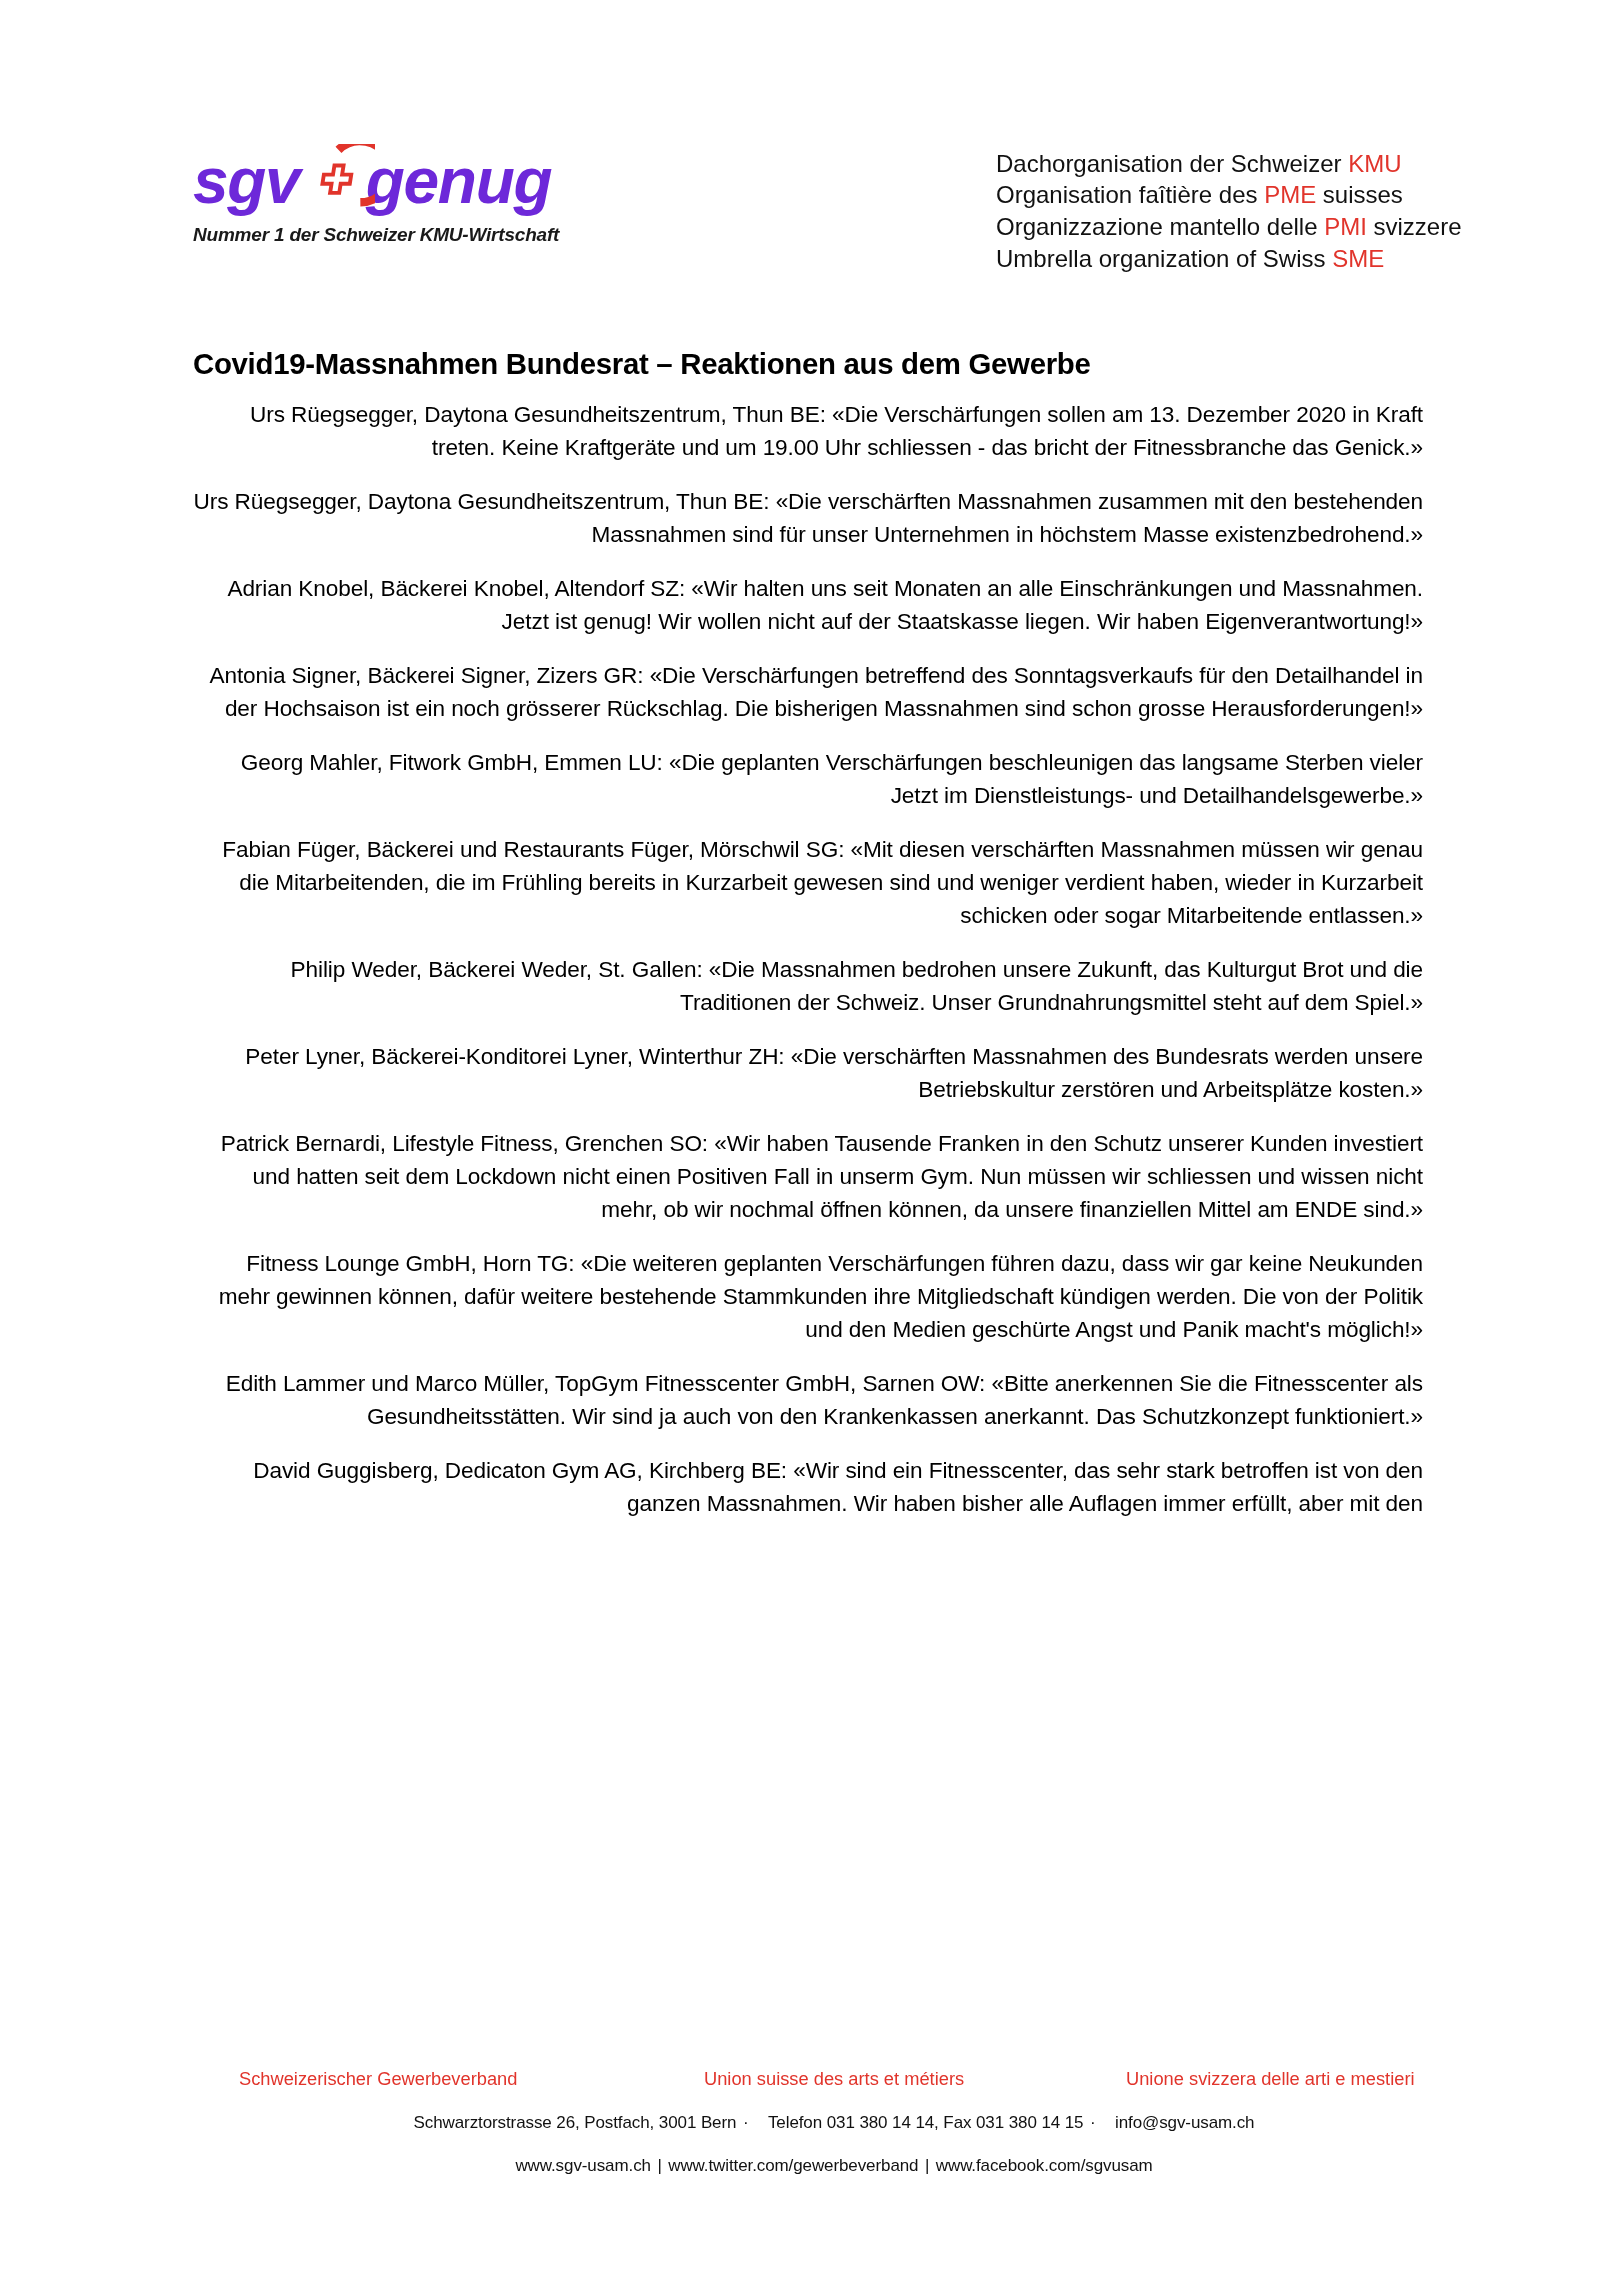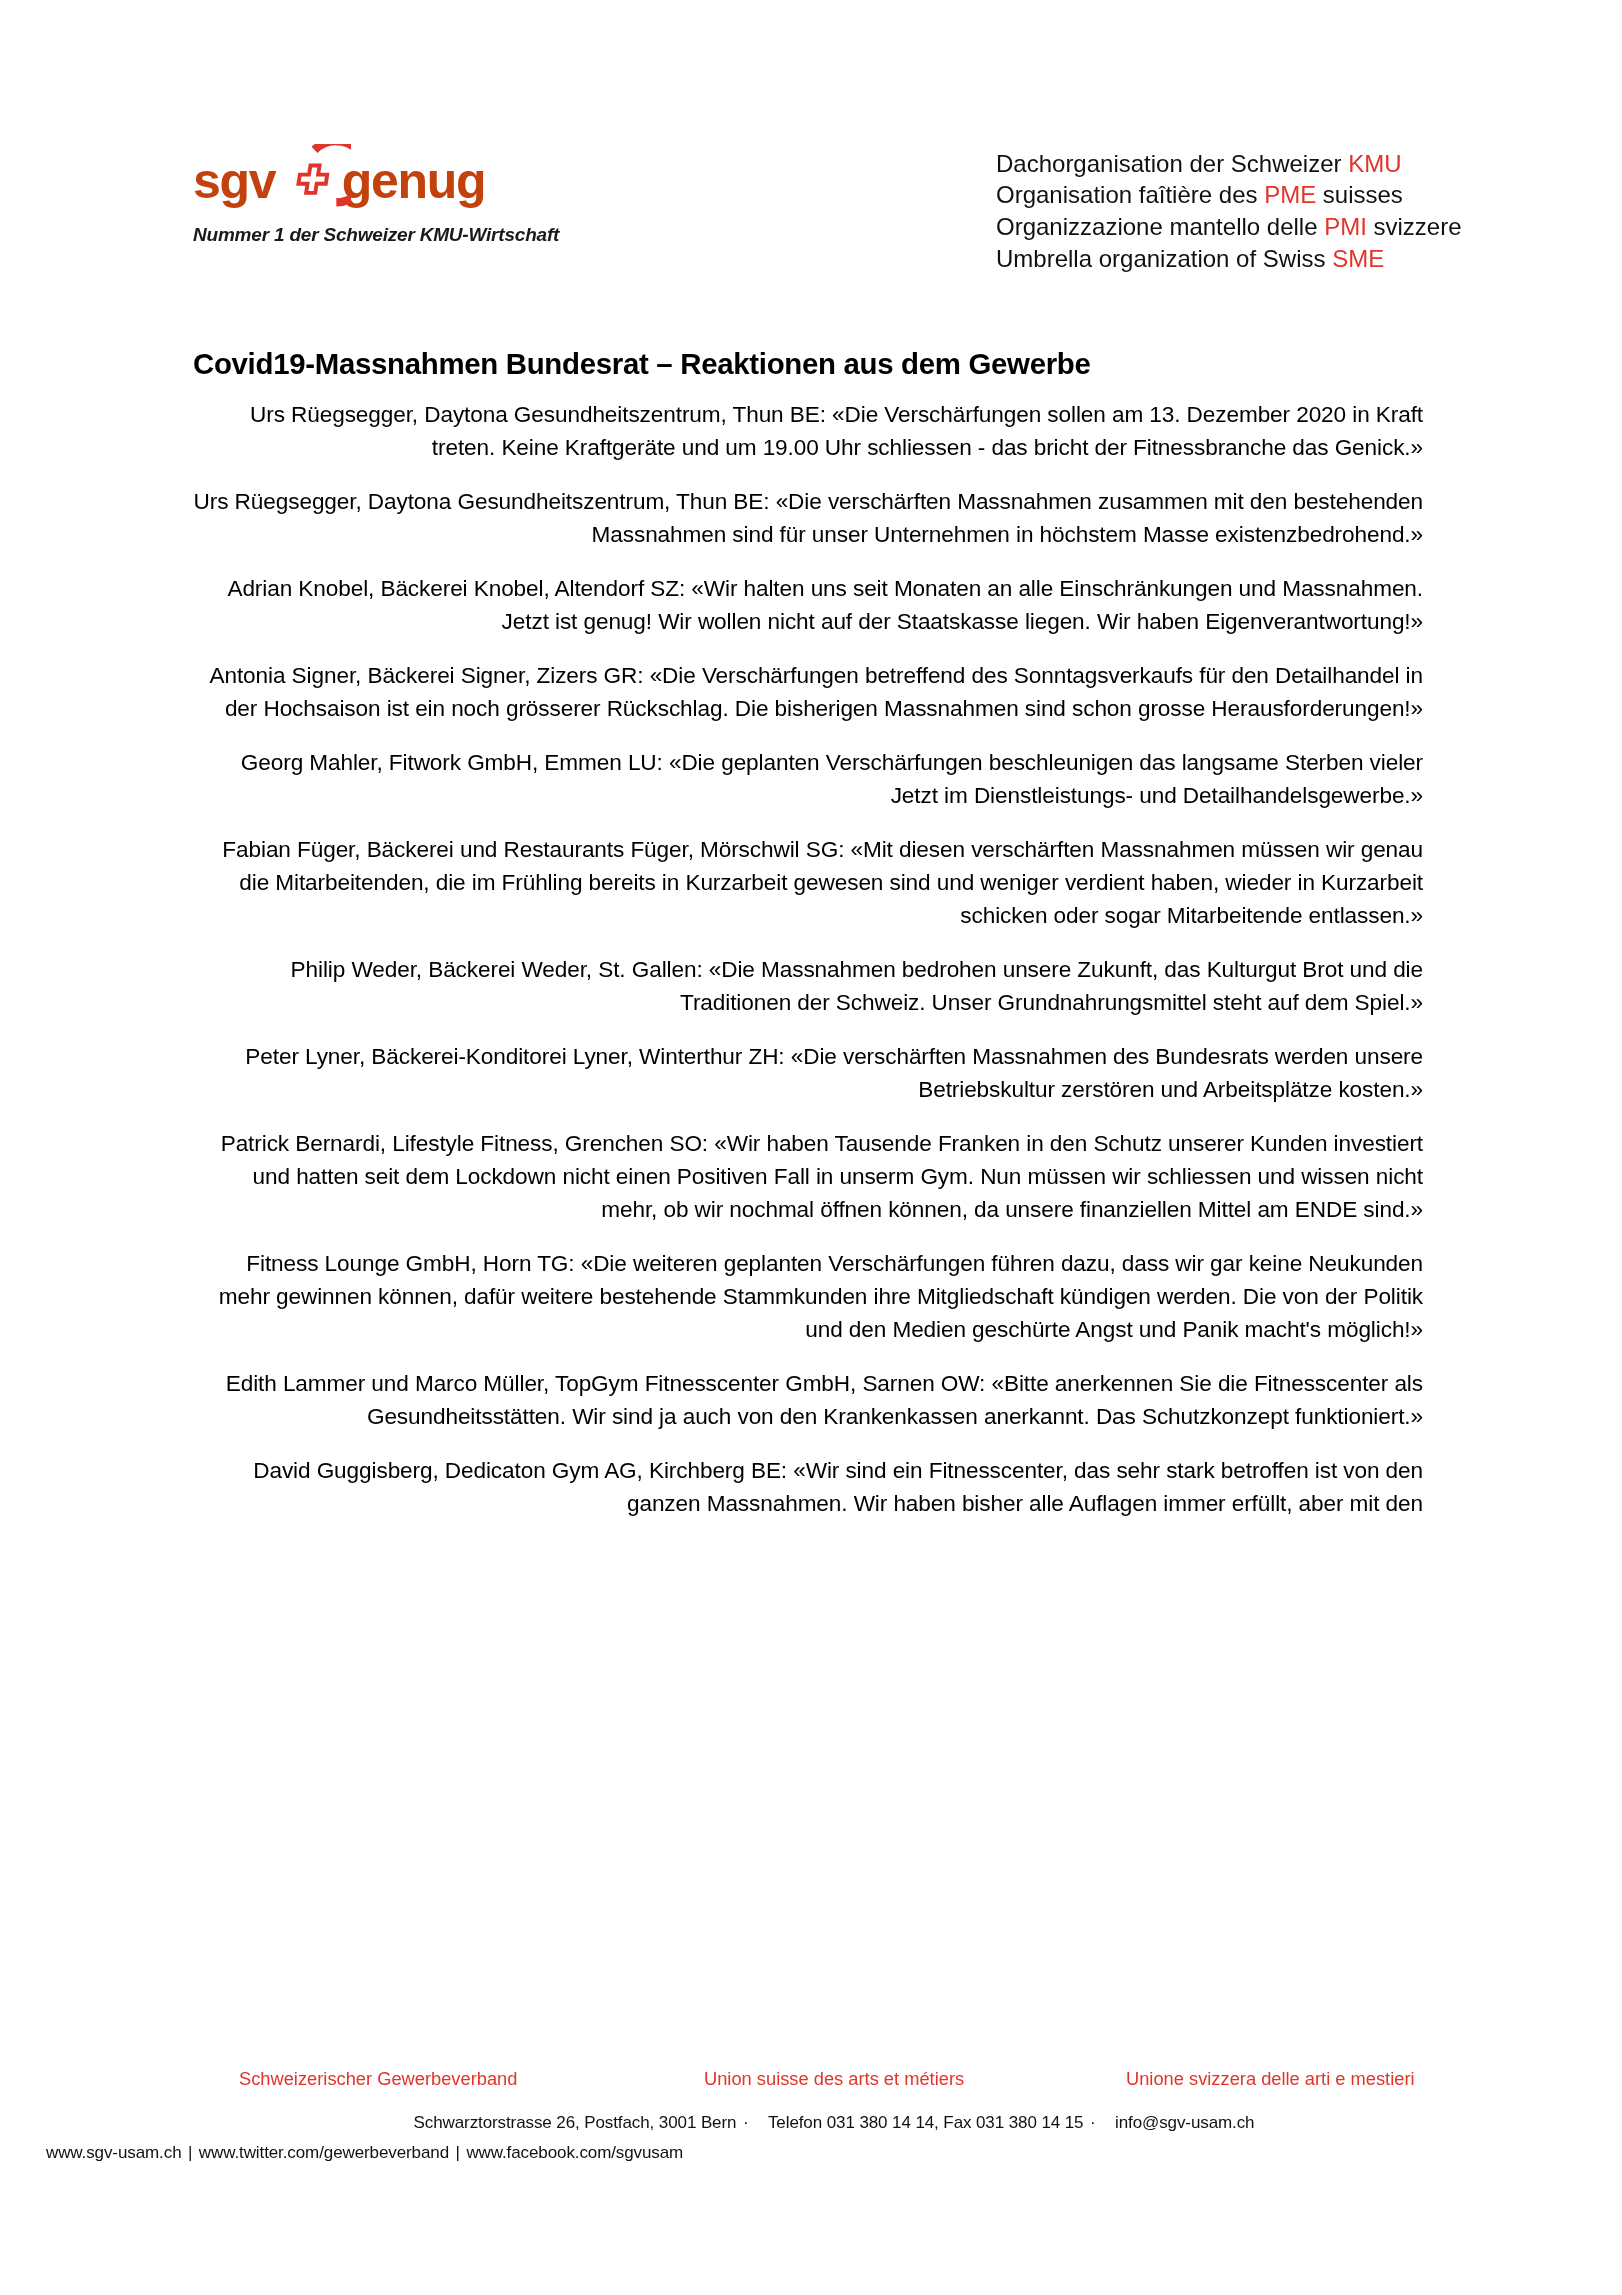--- a/index.html
+++ b/index.html
@@ -39,24 +39,25 @@
   }
 
   .logo-wordmark {
     display: flex;
     align-items: center;
     height: 79px;
   }
 
   .logo-sgv, .logo-usam {
     font-family: "Liberation Sans", sans-serif;
-    font-size: 50px;
+    font-size: 64px;
     font-weight: bold;
+    font-style: italic;
     letter-spacing: -1.3px;
-    color: #c2410c;
+    color: #6d28d9;
     line-height: 1;
   }
   .logo-sgv { margin-right: 1.3px; }
   .logo-usam { margin-left: -10.5px; }
 
   .logo-emblem {
     position: relative;
     width: 73px;
     height: 73px;
     flex: 0 0 auto;
@@ -137,23 +138,24 @@
   .footer-orgs .o3 { position: absolute; left: 1080px; top: 0; }
 
   .footer-line1 {
     text-align: center;
     font-size: 17px;
     color: #111111;
     margin-top: 16px;
     letter-spacing: -0.1px;
   }
   .footer-line2 {
+    text-align: center;
     font-size: 17px;
     color: #111111;
-    margin-top: 10px;
+    margin-top: 23px;
     letter-spacing: -0.1px;
   }
   .sep { display: inline-block; padding: 0 6.5px; }
 </style>
 </head>
 <body>
 
 <div class="page">
 
   <div class="header">

